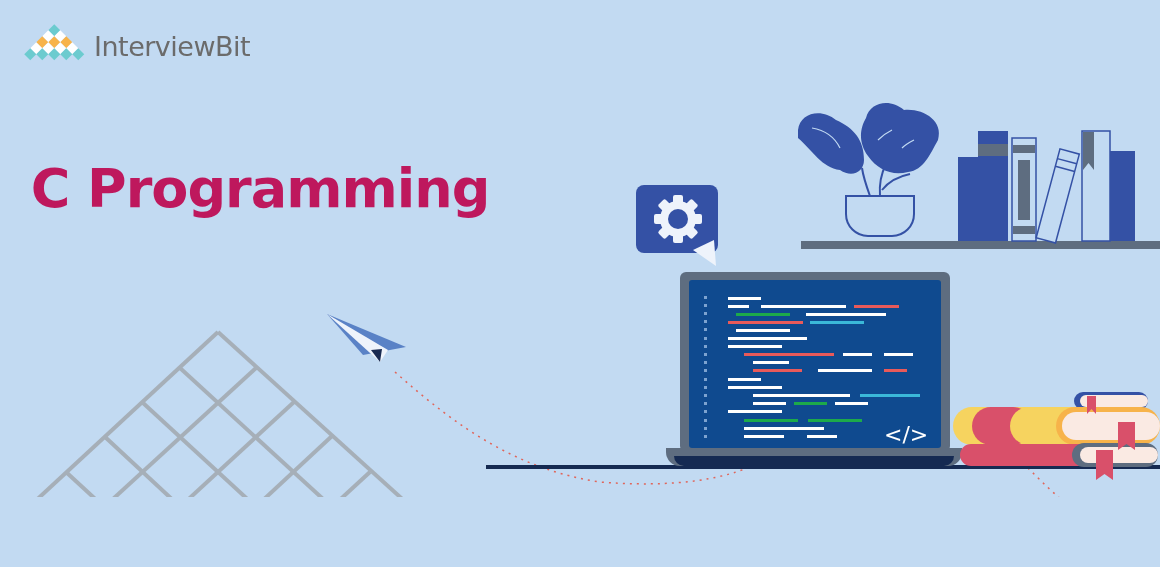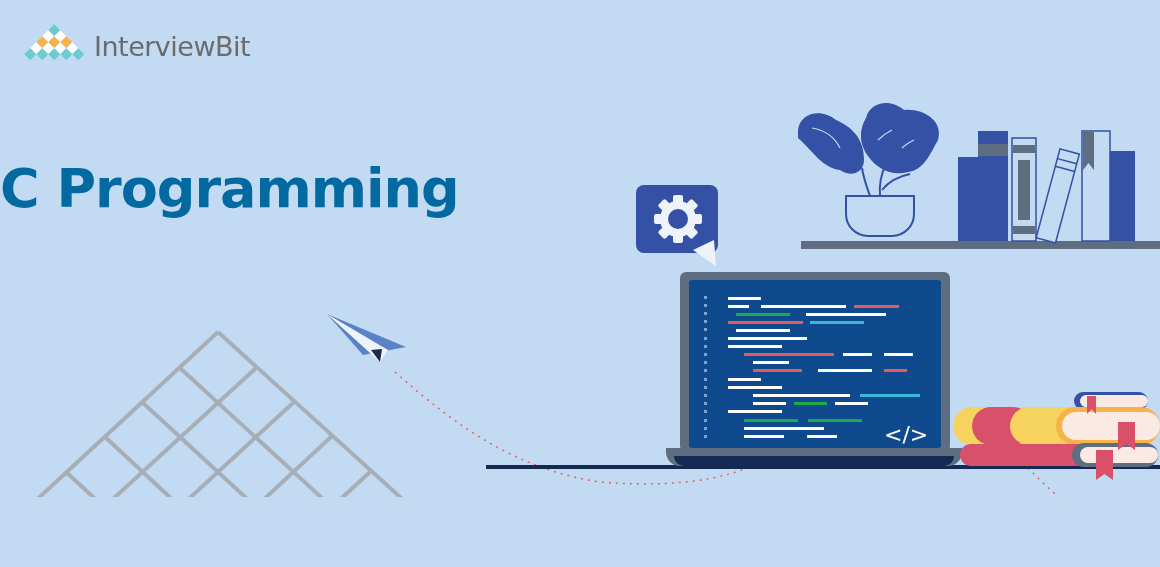--- a/index.html
+++ b/index.html
@@ -1,20 +1,20 @@
 <!DOCTYPE html>
 <html><head>
 <meta charset="utf-8">
 <style>
   html, body { margin:0; padding:0; }
   body { width:1160px; height:567px; overflow:hidden; background:#c2daf2; font-family:"DejaVu Sans", sans-serif; }
   .banner { position:relative; width:1160px; height:497px; background:#c2daf2; overflow:hidden; }
   .logo { position:absolute; left:24px; top:24px; display:flex; align-items:center; gap:6px; }
   .logo-text { font-family:"DejaVu Sans", sans-serif; font-size:27px; color:#6b6b6b; letter-spacing:-0.5px; }
-  .title { position:absolute; left:0; top:150px; width:520px; text-align:left; font-family:"DejaVu Sans", sans-serif; font-weight:bold; color:#0369a1; font-size:54px; line-height:78px; letter-spacing:-1px; }
+  .title { position:absolute; left:0; top:150px; width:520px; text-align:center; font-family:"DejaVu Sans", sans-serif; font-weight:bold; color:#be185d; font-size:54px; line-height:78px; letter-spacing:-1px; }
   svg.layer { position:absolute; left:0; top:0; }
 </style>
 </head>
 <body>
 
 <div class="banner">
 
   <div class="logo">
     <svg width="64" height="44" viewBox="0 0 64 44">
       <g transform="translate(32,2)">

